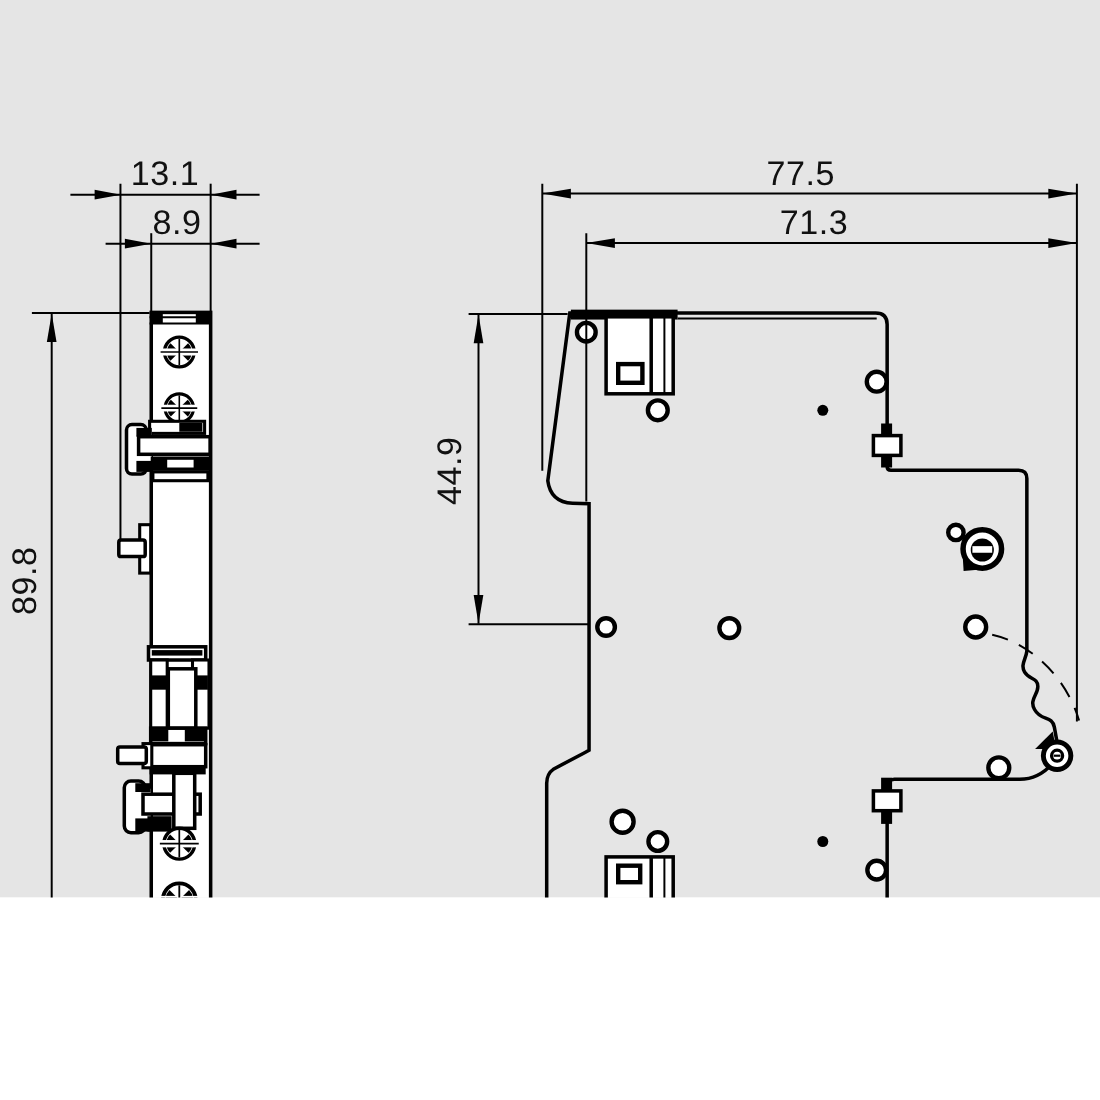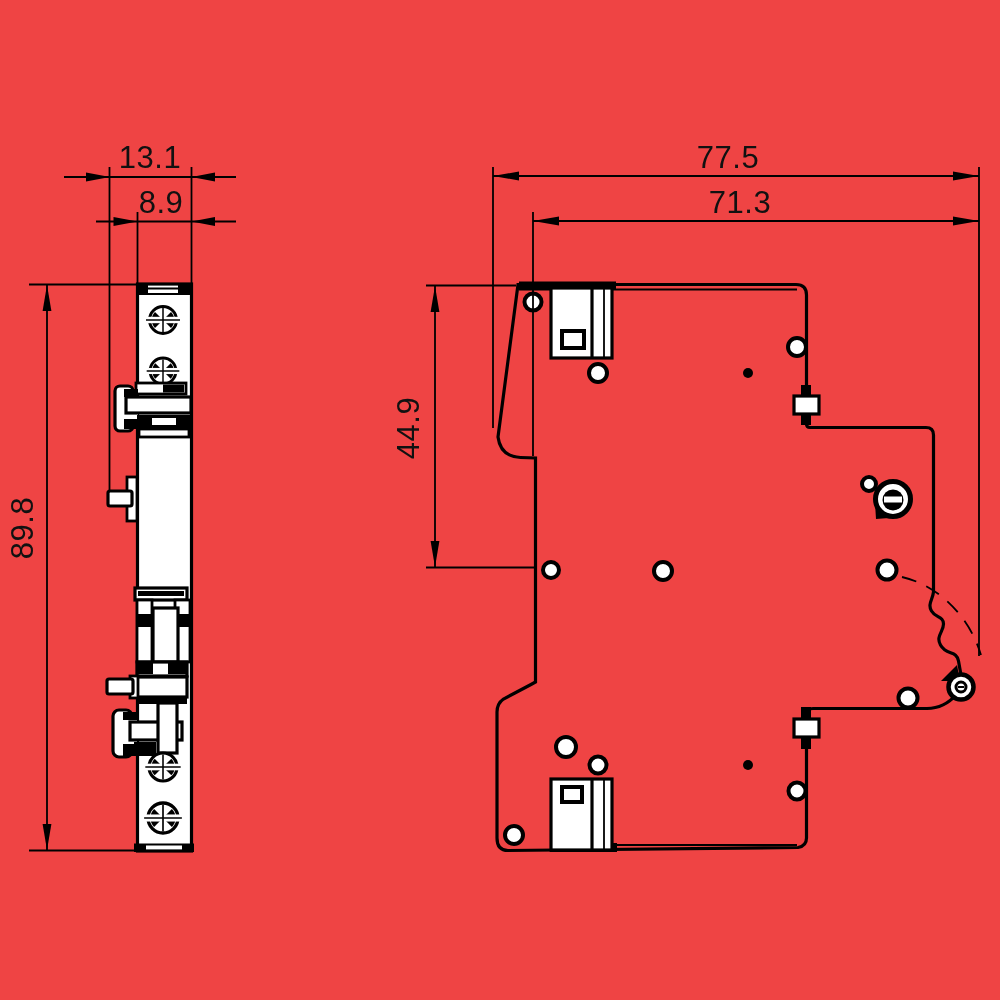--- a/index.html
+++ b/index.html
@@ -1,17 +1,17 @@
 <!DOCTYPE html>
 <html><head>
 <meta charset="utf-8">
 <style>
   html,body{margin:0;padding:0;background:#ffffff;}
   .canvas{
-    width:1000px;height:1000px;background:#ef4444;position:relative;
+    width:1000px;height:816px;background:#e5e5e5;position:relative;
     font-family:"Liberation Sans", sans-serif;
   }
   svg{display:block;}
   .dim-text{
     font-family:"Liberation Sans", sans-serif;
     font-size:31px;
     fill:#111111;
     letter-spacing:0.5px;
   }
   .thin{stroke:#000;stroke-width:1.8;fill:none;}

